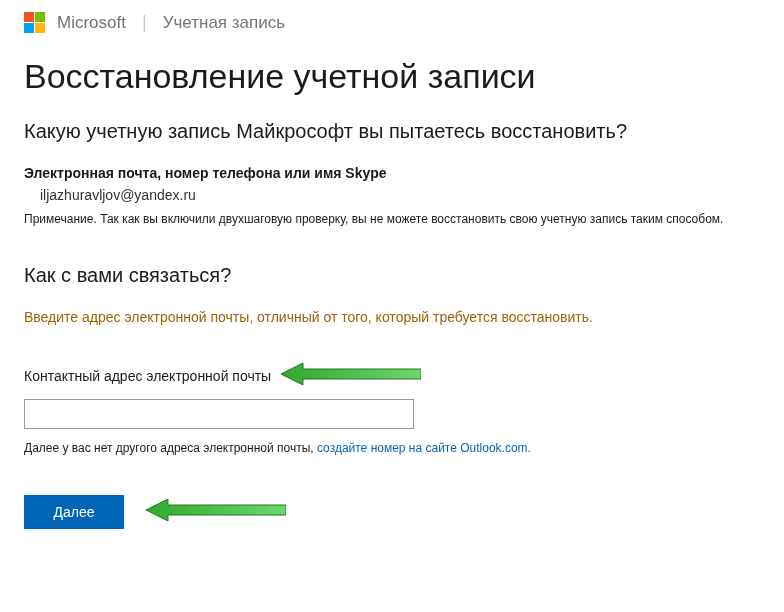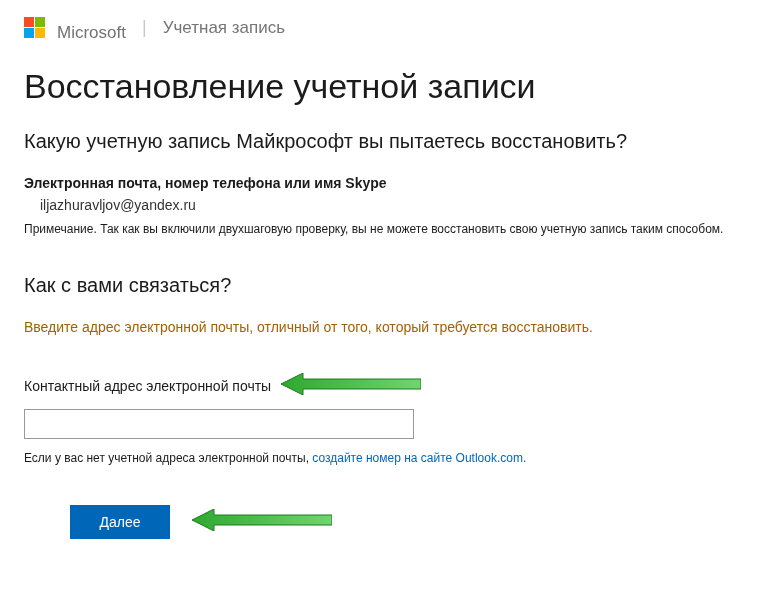--- a/index.html
+++ b/index.html
@@ -22,21 +22,21 @@
       grid-template-columns: 10px 10px;
       grid-template-rows: 10px 10px;
       gap: 1px;
       margin-right: 4px;
     }
     .ms-logo span { display: block; width: 10px; height: 10px; }
     .sq-r { background: #f25022; }
     .sq-g { background: #7fba00; }
     .sq-b { background: #00a4ef; }
     .sq-y { background: #ffb900; }
-    .ms-word { color: #737373; font-size: 17px; font-weight: 500; margin-left: 2px; margin-top: 11px; }
+    .ms-word { color: #737373; font-size: 17px; font-weight: 500; margin-left: 2px; }
     .header-div { color: #c8c8c8; margin: 0 10px; font-size: 18px; font-weight: 300; }
     .header-sub { color: #767676; font-size: 17px; font-weight: 300; }
     .content { padding: 18px 24px 0; }
     .page-title { font-size: 34px; font-weight: 300; color: #1b1b1b; margin-bottom: 24px; }
     .section-heading { font-size: 20px; font-weight: 300; color: #1b1b1b; margin-bottom: 22px; }
     .field-label { font-size: 14px; font-weight: 600; margin-bottom: 6px; }
     .field-value { font-size: 14px; font-weight: 400; color: #333; margin-bottom: 8px; margin-left: 16px; }
     .note { font-size: 12px; color: #1b1b1b; margin-bottom: 36px; line-height: 1.4; }
     .instruction { font-size: 14px; color: #a16207; margin-bottom: 38px; }
     .contact-row { display: flex; align-items: center; }
@@ -46,21 +46,21 @@
     .text-input {
       width: 390px;
       height: 30px;
       border: 1px solid #999;
       padding: 4px 6px;
       font-family: inherit;
       font-size: 14px;
     }
     .helper { font-size: 12px; color: #1b1b1b; margin-bottom: 40px; }
     .helper a { color: #0067b8; text-decoration: none; }
-    .btn-row { display: flex; align-items: center; gap: 12px; margin-left: 46px; }
+    .btn-row { display: flex; align-items: center; gap: 12px; }
     .primary-btn {
       background: #0067b8;
       color: #fff;
       border: none;
       padding: 9px 22px;
       font-size: 14px;
       font-family: inherit;
       cursor: pointer;
       min-width: 100px;
     }
@@ -106,21 +106,21 @@
         <polygon points="0,11 22,0 22,6 140,6 140,16 22,16 22,22" fill="url(#g1)" stroke="#1e7a1e" stroke-width="1"></polygon>
       </svg>
     </span>
   </div>
 
   <div class="input-wrap">
     <input type="text" class="text-input" style="">
   </div>
 
   <div class="helper">
-    <span>Если у вас нет учетной адреса электронной почты, </span><a href="#">создайте номер на сайте Outlook.com.</a>
+    <span>Далее у вас нет другого адреса электронной почты, </span><a href="#">создайте номер на сайте Outlook.com.</a>
   </div>
 
   <div class="btn-row">
     <button class="primary-btn">Далее</button>
     <span class="arrow">
       <svg width="140" height="22" viewBox="0 0 140 22">
         <defs>
           <linearGradient id="g2" x1="0" y1="0" x2="1" y2="0">
             <stop offset="0%" stop-color="#2fa82f"></stop>
             <stop offset="100%" stop-color="#6fd66f"></stop>

